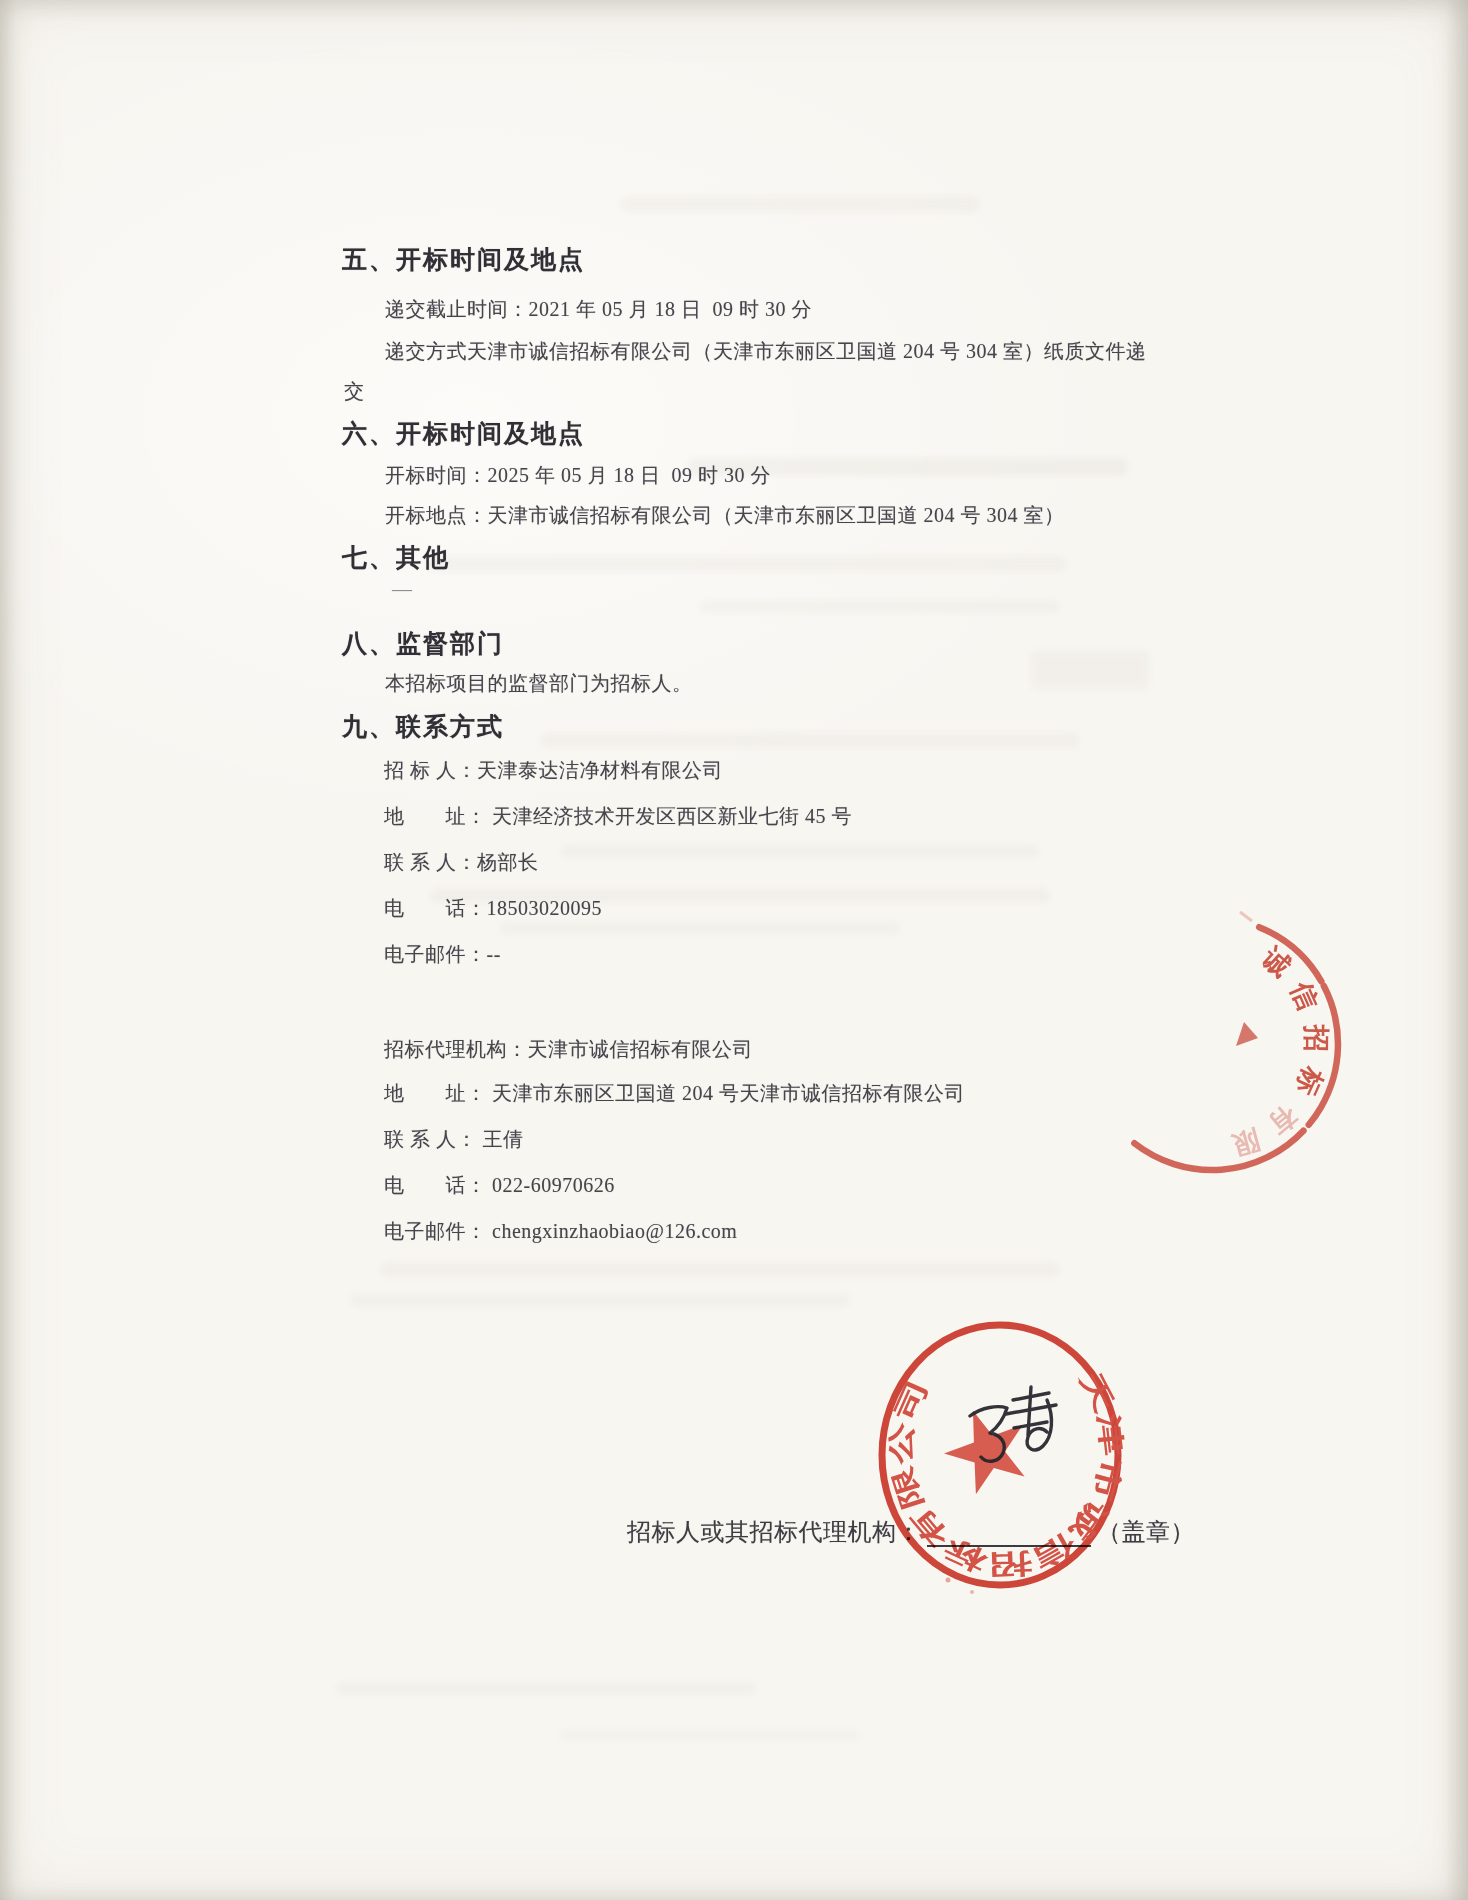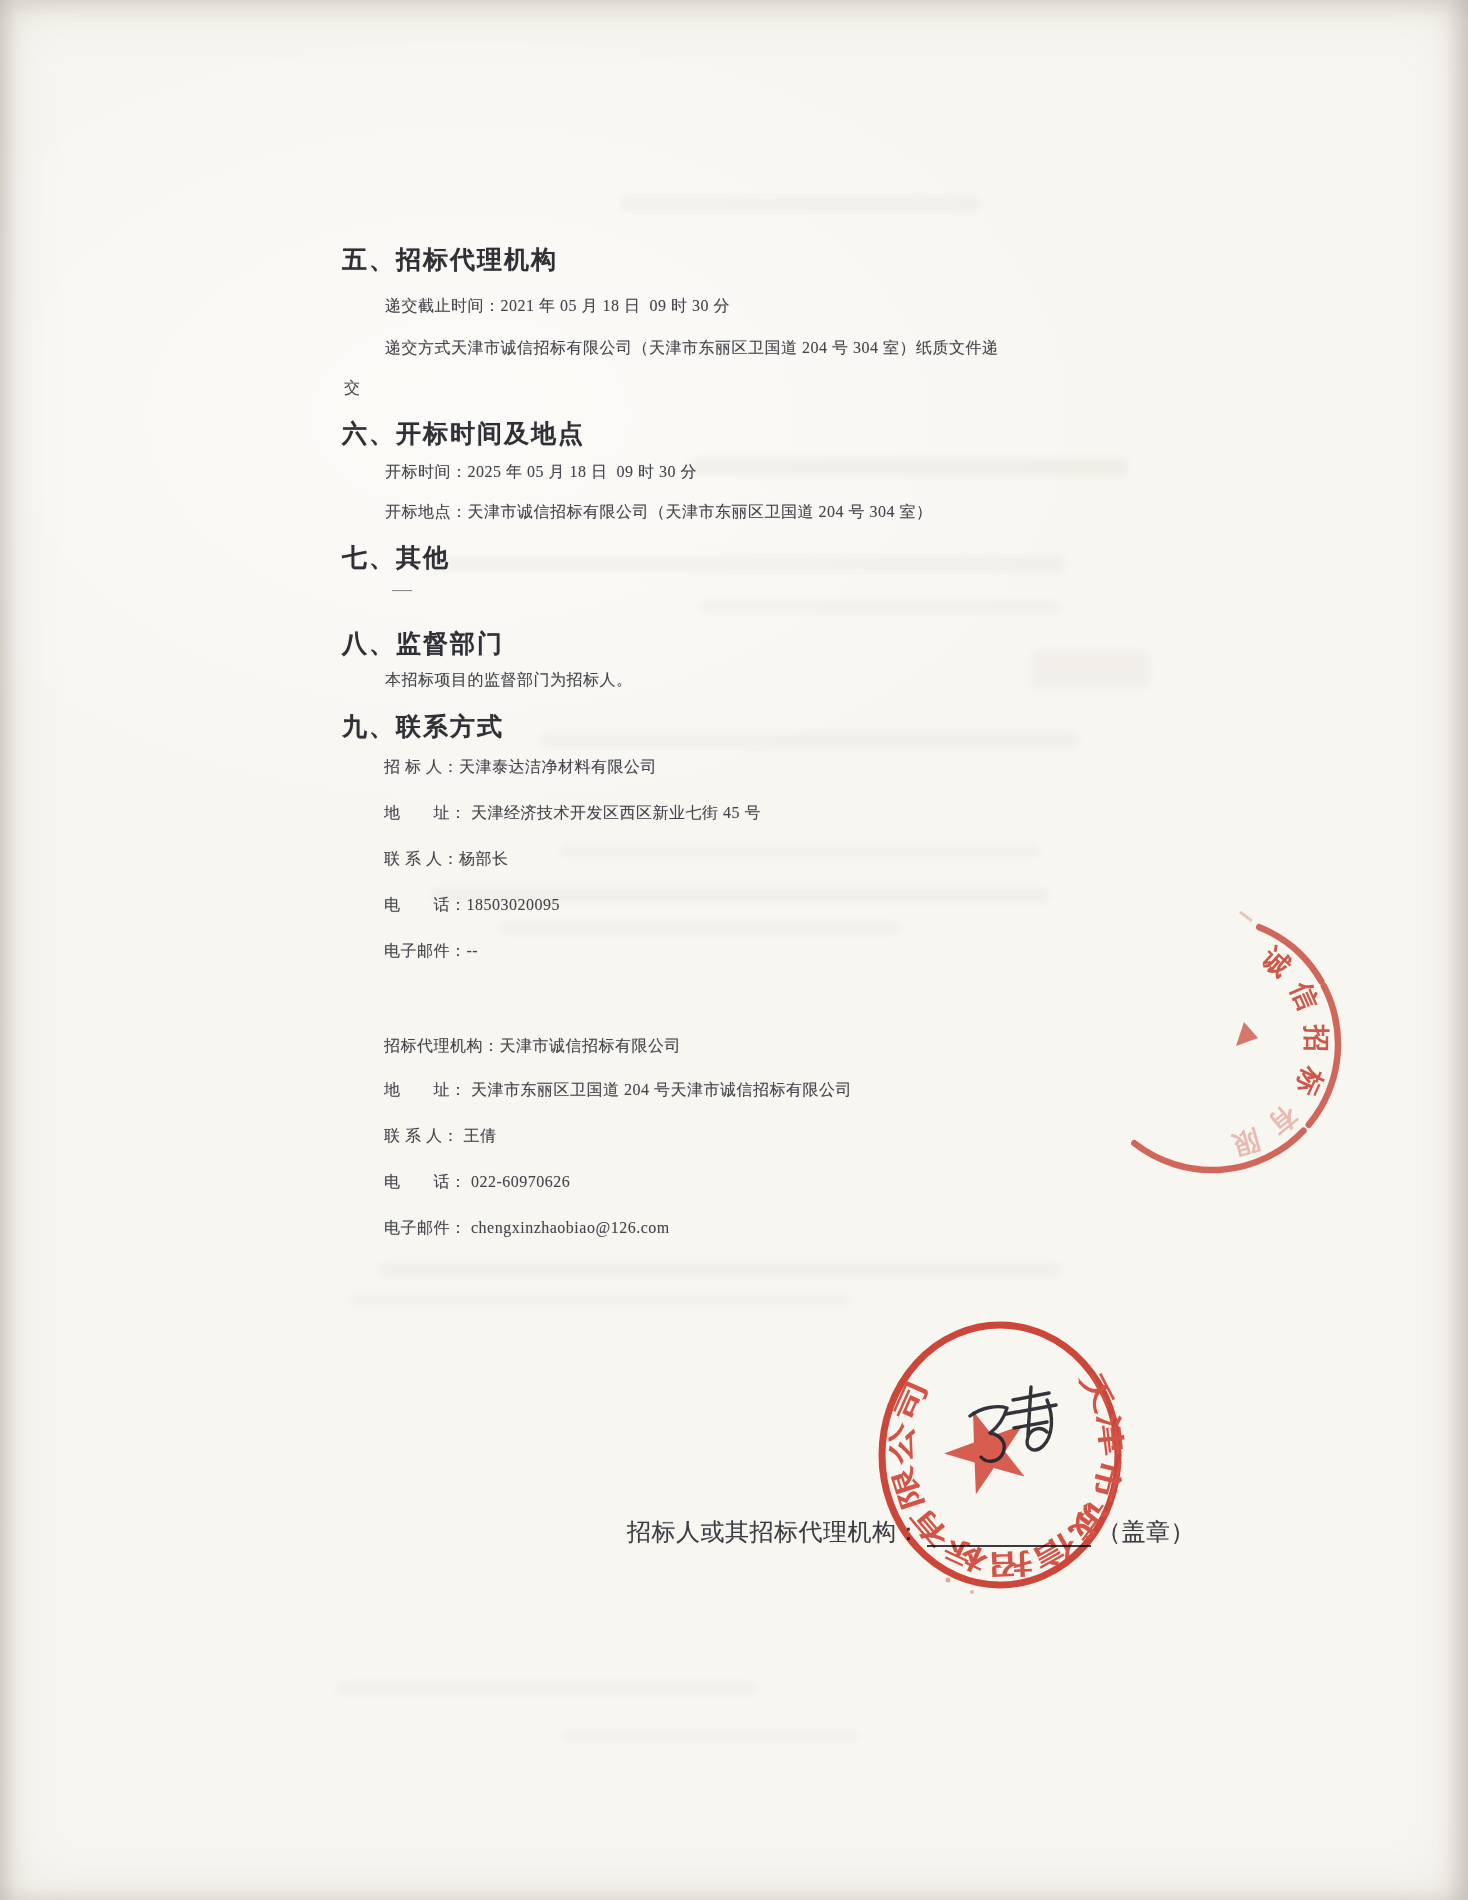--- a/index.html
+++ b/index.html
@@ -23,21 +23,21 @@
                inset 14px 0 20px rgba(125,118,100,.10),
                inset 0 10px 24px rgba(125,118,100,.08);
   }
   .hd{
     position:absolute;margin:0;
     font-family:"Liberation Sans","DejaVu Sans",sans-serif;
     font-weight:700;font-size:25px;letter-spacing:2px;color:#2f2f35;
     white-space:pre;text-shadow:0 0 1px rgba(47,47,53,.35);
   }
   .ln{
-    position:absolute;margin:0;font-size:16px;letter-spacing:.5px;color:#45454c;
+    position:absolute;margin:0;font-size:20px;letter-spacing:.5px;color:#45454c;
     white-space:pre;text-shadow:0 0 1px rgba(69,69,76,.30);
   }
   .dash{position:absolute;margin:0;font-size:20px;color:#86868c;white-space:pre;}
   .signrow{
     position:absolute;display:flex;align-items:flex-end;margin:0;
     font-size:24px;letter-spacing:.5px;color:#3c3c43;white-space:pre;
     text-shadow:0 0 1px rgba(60,60,67,.30);
   }
   .uline{display:inline-block;border-bottom:2px solid #3a3a40;height:26px;}
   .uline.a{width:136px;margin:0 8px 1px 8px;}
@@ -59,21 +59,21 @@
   <div class="bleed" style="left:540px;top:733px;width:540px;height:15px;opacity:.06;"></div>
   <div class="bleed" style="left:1030px;top:650px;width:120px;height:40px;opacity:.05;"></div>
   <div class="bleed" style="left:560px;top:845px;width:480px;height:13px;opacity:.05;"></div>
   <div class="bleed" style="left:430px;top:888px;width:620px;height:15px;opacity:.06;"></div>
   <div class="bleed" style="left:500px;top:922px;width:400px;height:12px;opacity:.05;"></div>
   <div class="bleed" style="left:380px;top:1262px;width:680px;height:15px;opacity:.06;"></div>
   <div class="bleed" style="left:350px;top:1294px;width:500px;height:13px;opacity:.05;"></div>
   <div class="bleed" style="left:336px;top:1682px;width:420px;height:13px;opacity:.05;"></div>
   <div class="bleed" style="left:560px;top:1730px;width:300px;height:11px;opacity:.04;"></div>
 
-  <h2 class="hd" style="left:342px;top:243px;">五、招标代理机构</h2>
+  <h2 class="hd" style="left:342px;top:243px;">五、开标时间及地点</h2>
   <p class="ln" style="left:385px;top:296px;">递交截止时间：2021 年 05 月 18 日  09 时 30 分</p>
   <p class="ln" style="left:385px;top:338px;">递交方式天津市诚信招标有限公司（天津市东丽区卫国道 204 号 304 室）纸质文件递</p>
   <p class="ln" style="left:344px;top:378px;">交</p>
 
   <h2 class="hd" style="left:342px;top:417px;">六、开标时间及地点</h2>
   <p class="ln" style="left:385px;top:462px;">开标时间：2025 年 05 月 18 日  09 时 30 分</p>
   <p class="ln" style="left:385px;top:502px;">开标地点：天津市诚信招标有限公司（天津市东丽区卫国道 204 号 304 室）</p>
 
   <h2 class="hd" style="left:342px;top:541px;">七、其他</h2>
   <p class="dash" style="left:392px;top:578px;">—</p>

